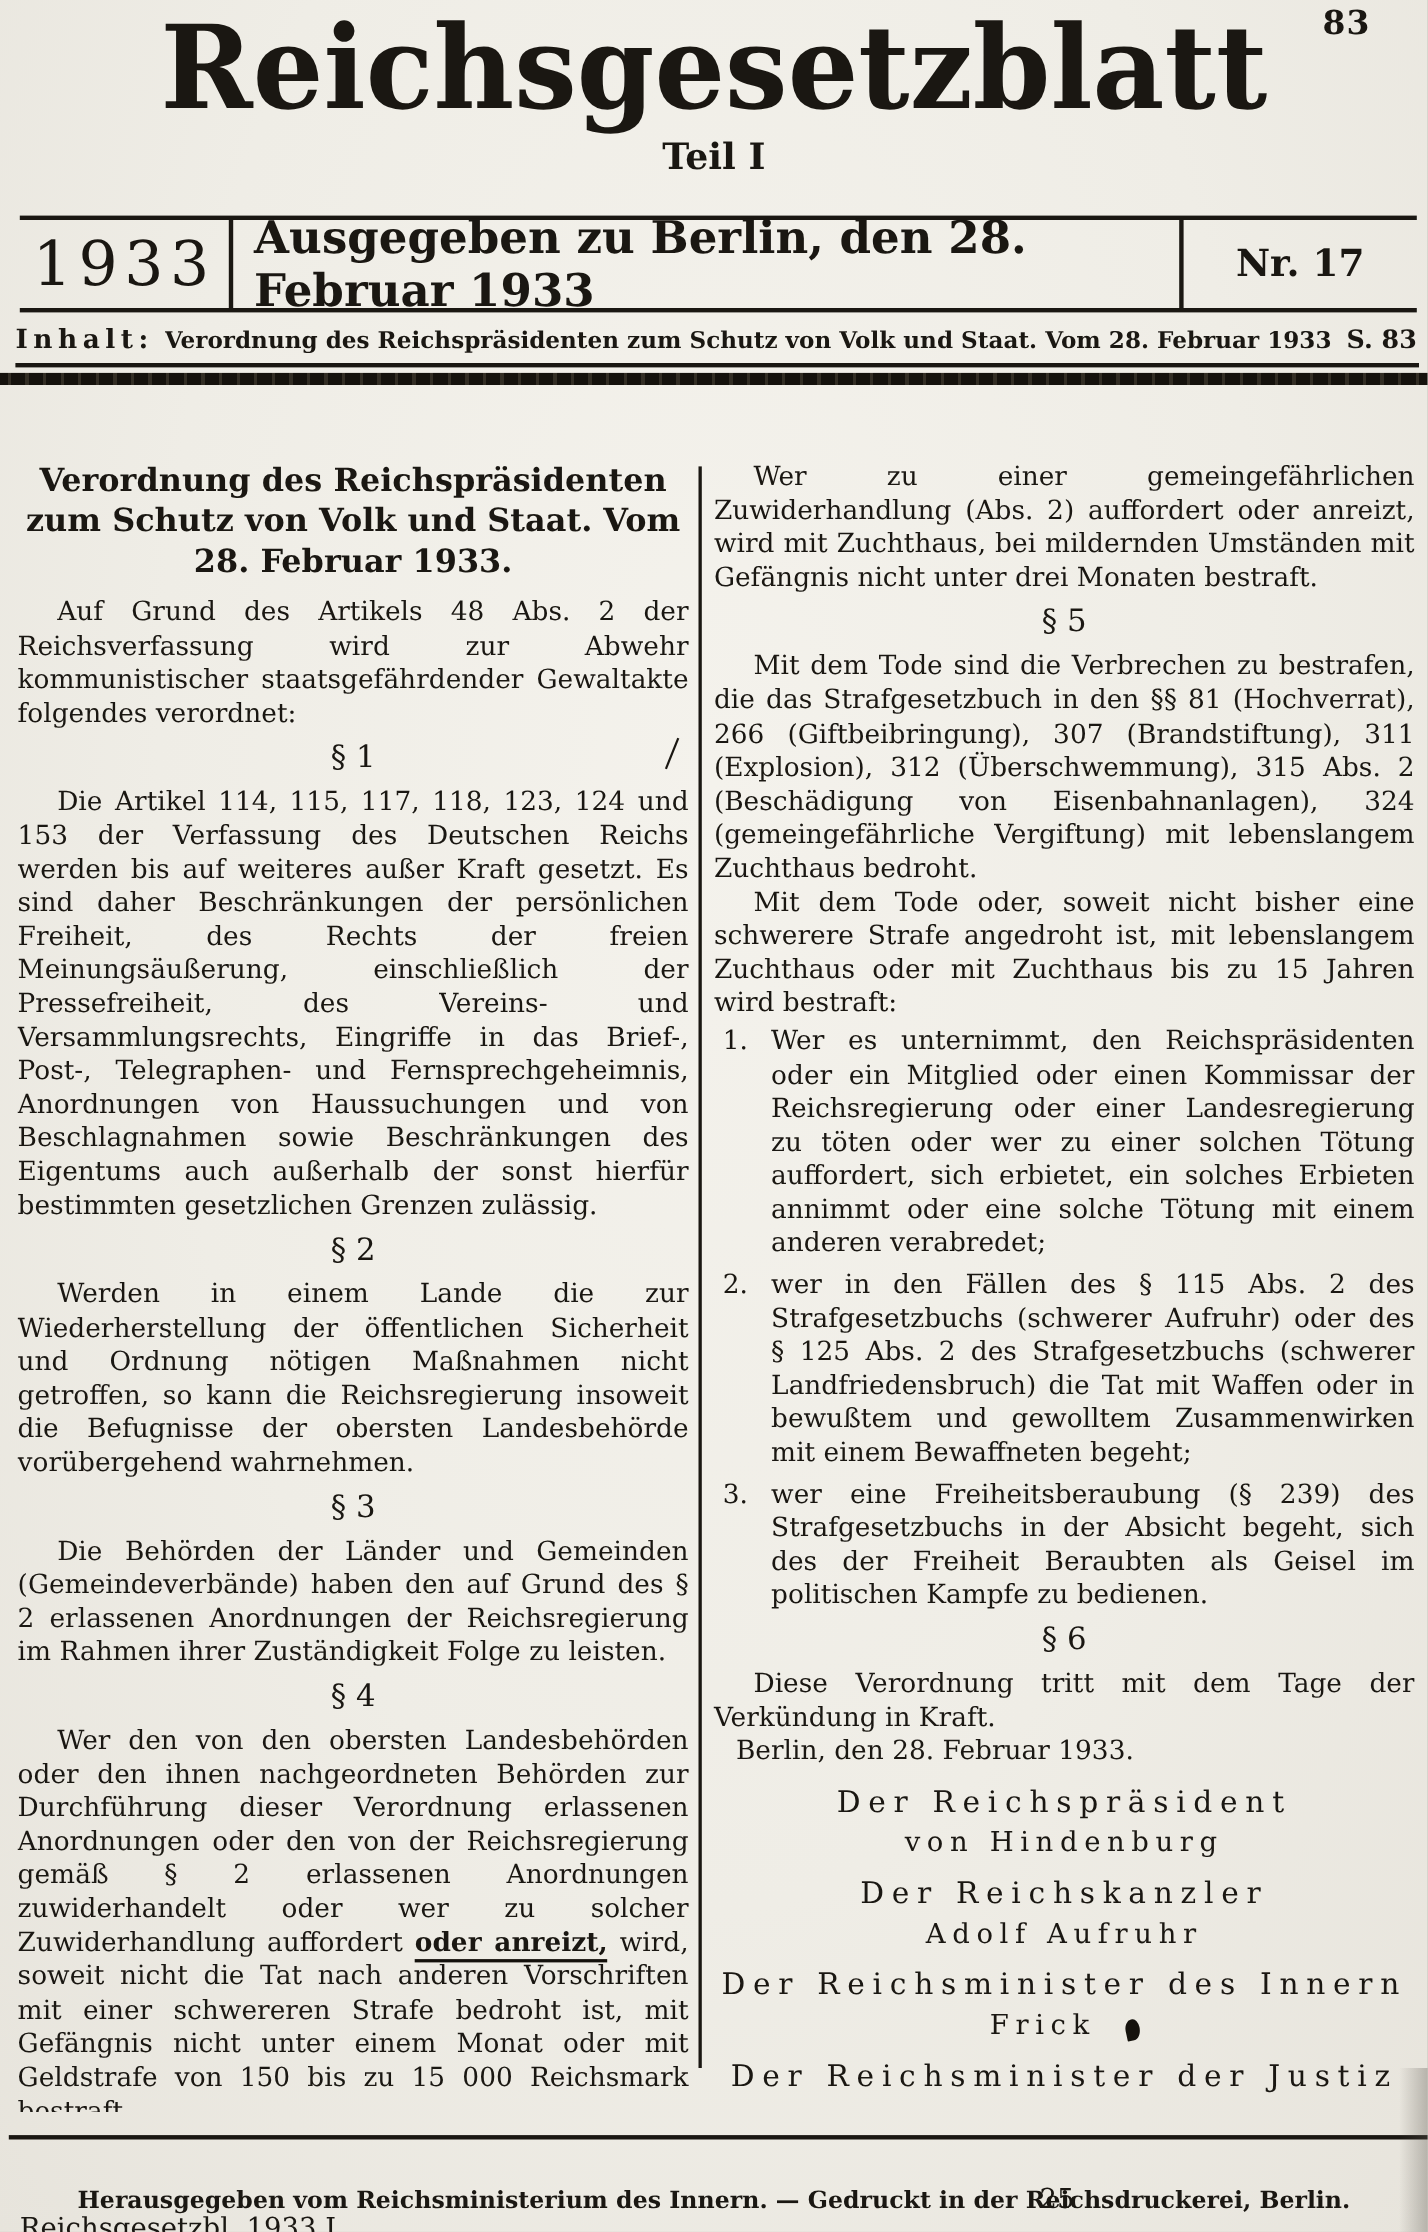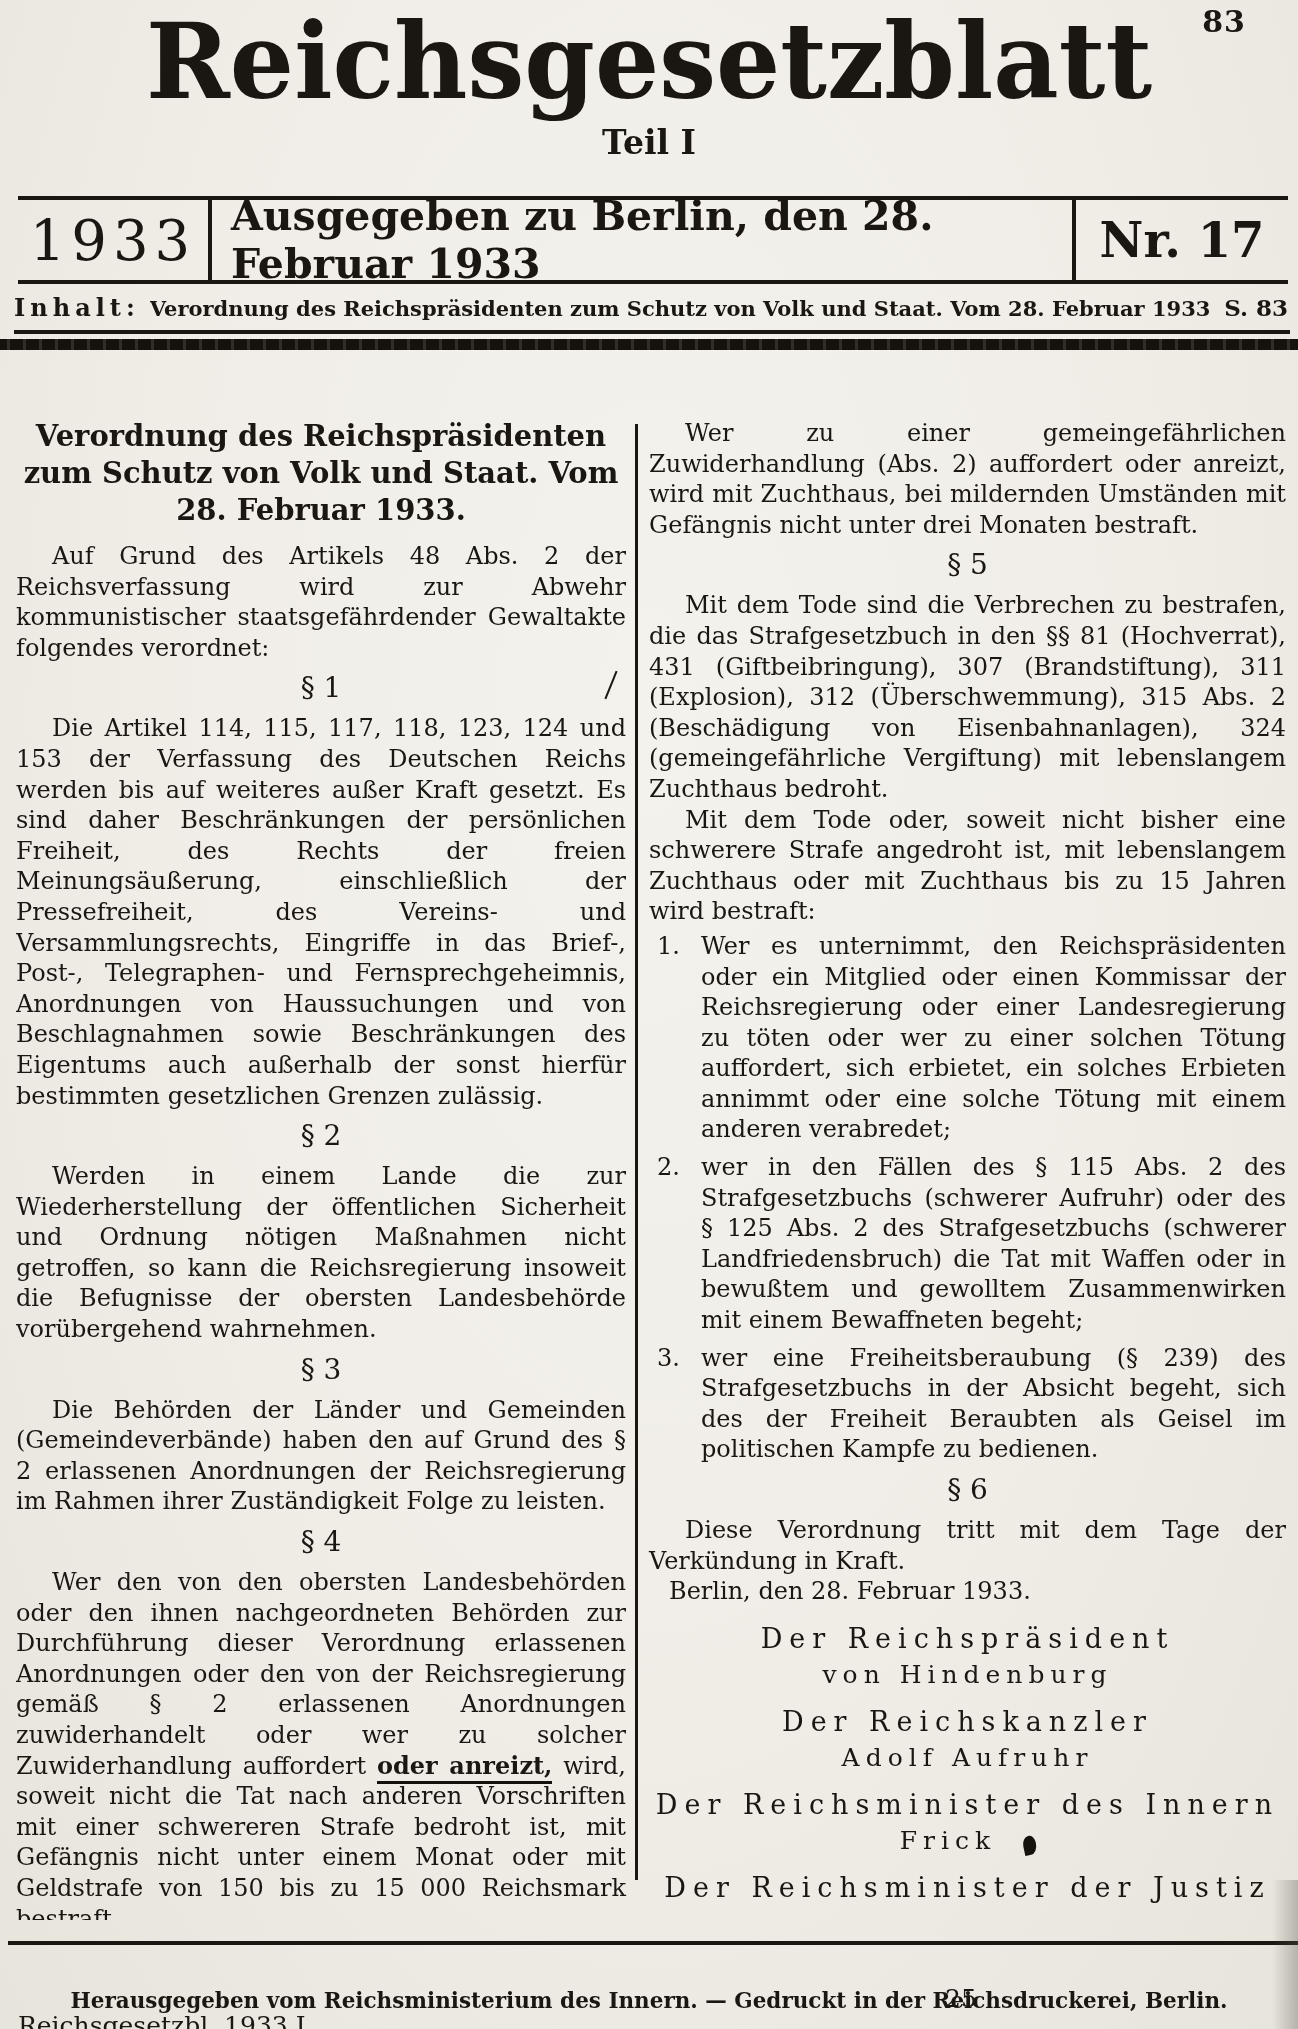--- a/index.html
+++ b/index.html
@@ -38,21 +38,21 @@
     border-top:4px solid #1a1712;
     border-bottom:4px solid #1a1712;
     display:flex;
     align-items:stretch;
     height:80px;
   }
   .issue-bar .cell{display:flex;align-items:center;justify-content:center;}
   .issue-year{width:190px;font-size:56px;letter-spacing:6px;}
   .issue-sep{width:4px;background:#1a1712;}
   .issue-center{flex:1;font-size:41px;font-weight:bold;padding-left:19px;}
-  .issue-number{width:212px;font-size:48px;font-weight:bold;}
+  .issue-number{width:212px;font-size:34px;font-weight:bold;}
   .inhalt-row{
     margin:9px 10px 0 14px;
     display:flex;
     align-items:baseline;
     font-size:21px;
   }
   .inhalt-label{font-weight:bold;font-size:24px;letter-spacing:5px;margin-right:10px;white-space:nowrap;}
   .inhalt-entry{flex:1;font-weight:bold;white-space:nowrap;overflow:hidden;}
   .inhalt-pageref{font-weight:bold;font-size:23px;margin-left:14px;white-space:nowrap;}
   .rule-thin{height:4px;background:#1a1712;margin:8px 8px 0 14px;}
@@ -217,21 +217,21 @@
     </div>
 
     <div class="col-divider"></div>
 
     <div class="col-right">
       <p class="body">Wer zu einer gemeingefährlichen Zuwiderhandlung (Abs. 2) auffordert oder anreizt, wird mit Zuchthaus, bei mildernden Umständen mit Gefängnis nicht unter drei Monaten bestraft.</p>
 
       <div class="section-mark">
         <span>§ 5</span>
       </div>
-      <p class="body">Mit dem Tode sind die Verbrechen zu bestrafen, die das Strafgesetzbuch in den §§ 81 (Hochverrat), 431 (Giftbeibringung), 307 (Brandstiftung), 311 (Explosion), 312 (Überschwemmung), 315 Abs. 2 (Beschädigung von Eisenbahnanlagen), 324 (gemeingefährliche Vergiftung) mit lebenslangem Zuchthaus bedroht.</p>
+      <p class="body">Mit dem Tode sind die Verbrechen zu bestrafen, die das Strafgesetzbuch in den §§ 81 (Hochverrat), 266 (Giftbeibringung), 307 (Brandstiftung), 311 (Explosion), 312 (Überschwemmung), 315 Abs. 2 (Beschädigung von Eisenbahnanlagen), 324 (gemeingefährliche Vergiftung) mit lebenslangem Zuchthaus bedroht.</p>
       <p class="body">Mit dem Tode oder, soweit nicht bisher eine schwerere Strafe angedroht ist, mit lebenslangem Zuchthaus oder mit Zuchthaus bis zu 15 Jahren wird bestraft:</p>
 
       <div class="num-list">
         <div class="num-item">
           <span class="num">1.</span>
           <p class="body">Wer es unternimmt, den Reichspräsidenten oder ein Mitglied oder einen Kommissar der Reichsregierung oder einer Landesregierung zu töten oder wer zu einer solchen Tötung auffordert, sich erbietet, ein solches Erbieten annimmt oder eine solche Tötung mit einem anderen verabredet;</p>
         </div>
         <div class="num-item">
           <span class="num">2.</span>
           <p class="body">wer in den Fällen des § 115 Abs. 2 des Strafgesetzbuchs (schwerer Aufruhr) oder des § 125 Abs. 2 des Strafgesetzbuchs (schwerer Landfriedensbruch) die Tat mit Waffen oder in bewußtem und gewolltem Zusammenwirken mit einem Bewaffneten begeht;</p>

